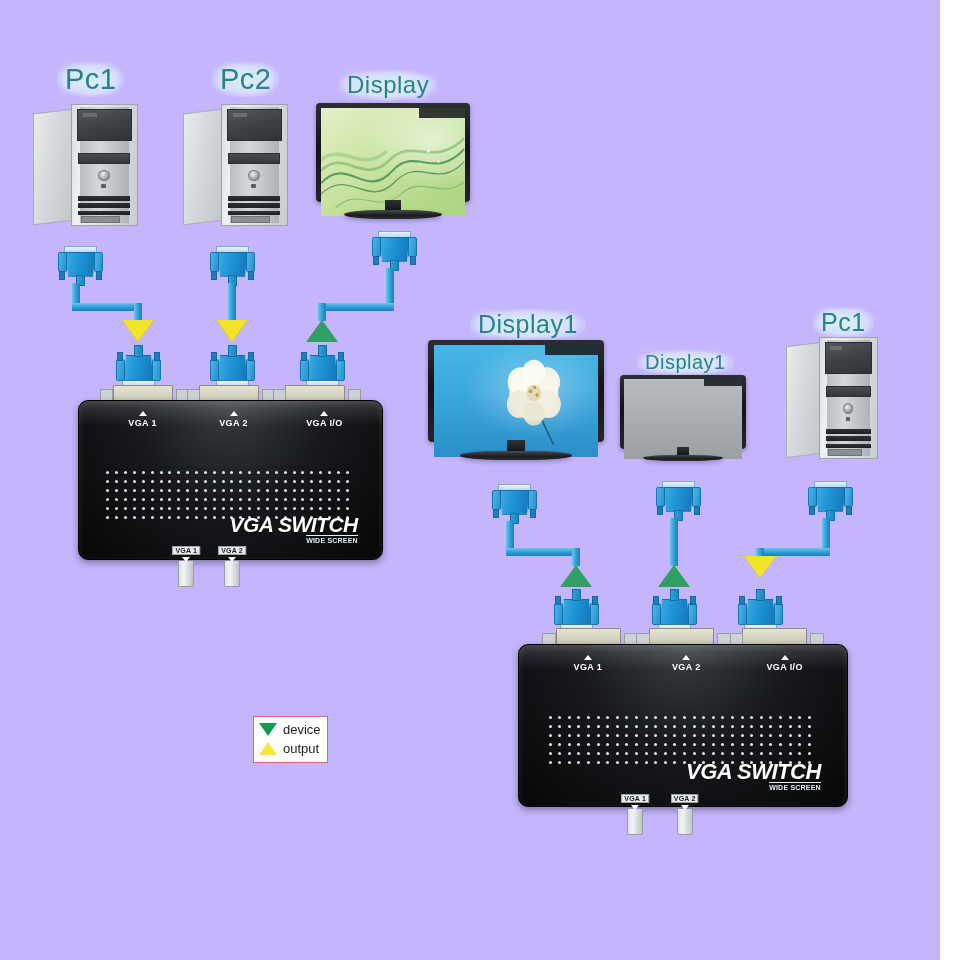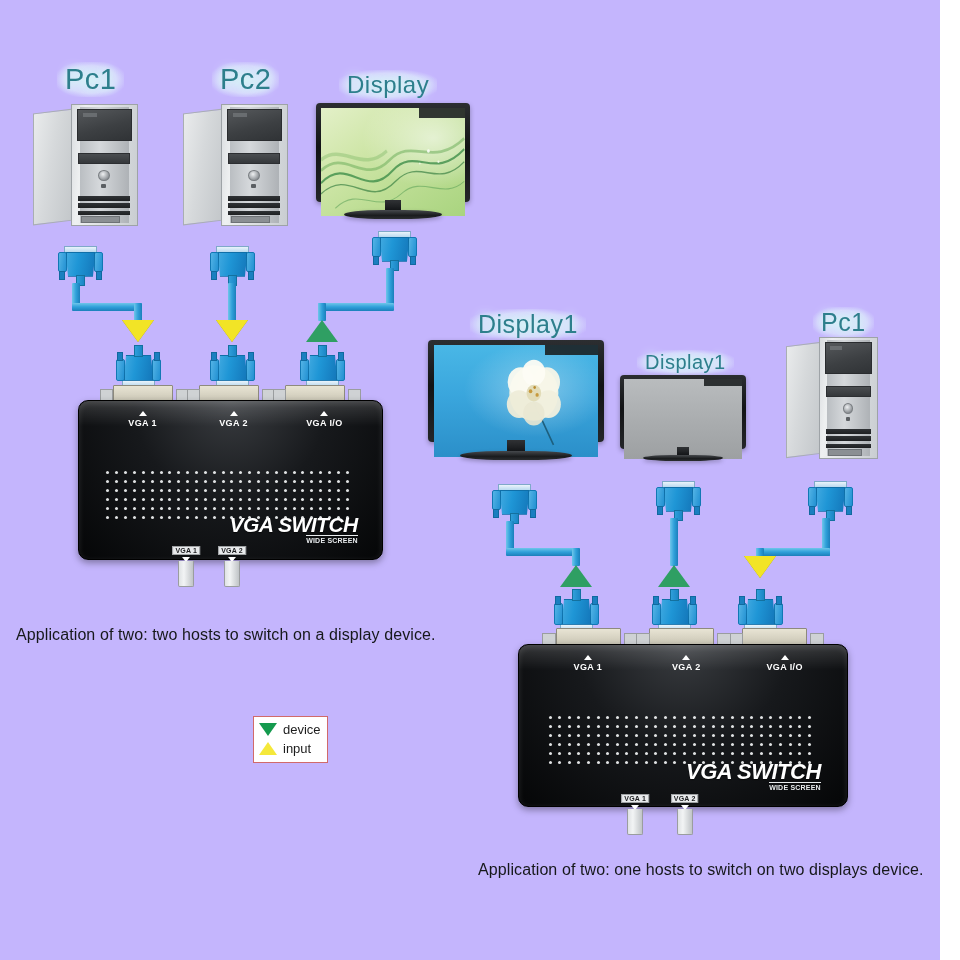--- a/index.html
+++ b/index.html
@@ -704,30 +704,29 @@
 
     <div class="btnlabel" style="left:35.5%; top:161px;">VGA 1</div>
     <div class="btntri" style="left:35.5%; top:172px;"></div>
     <div class="btn" style="left:35.5%; top:176px;"></div>
 
     <div class="btnlabel" style="left:50.5%; top:161px;">VGA 2</div>
     <div class="btntri" style="left:50.5%; top:172px;"></div>
     <div class="btn" style="left:50.5%; top:176px;"></div>
   </div>
 
-  <div class="caption" style="left:16px; top:626px;">Application of two: two hosts to switch on a display device.</div>
 
   <div class="legend" style="left:253px; top:716px;">
     <div class="row">
       <span class="tri-down"></span>
       <span class="lbl">device</span>
     </div>
     <div class="row">
       <span class="tri-up"></span>
-      <span class="lbl">input</span>
+      <span class="lbl">output</span>
     </div>
   </div>
 
   <div class="devlabel" style="left:470px; top:309px; font-size:25px;">Display1</div>
   <div class="devlabel" style="left:637px; top:350px; font-size:20px;">Display1</div>
   <div class="devlabel" style="left:813px; top:307px; font-size:25px;">Pc1</div>
 
   <div class="tv" style="left:428px; top:340px; width:176px; height:122px;">
     <div class="bezel"></div>
     <div class="screen">
@@ -1051,15 +1050,14 @@
 
     <div class="btnlabel" style="left:35.5%; top:166px;">VGA 1</div>
     <div class="btntri" style="left:35.5%; top:177px;"></div>
     <div class="btn" style="left:35.5%; top:181px;"></div>
 
     <div class="btnlabel" style="left:50.5%; top:166px;">VGA 2</div>
     <div class="btntri" style="left:50.5%; top:177px;"></div>
     <div class="btn" style="left:50.5%; top:181px;"></div>
   </div>
 
-  <div class="caption" style="left:478px; top:861px;">Application of two: one hosts to switch on two displays device.</div>
 
 </div>
 
 </body></html>

